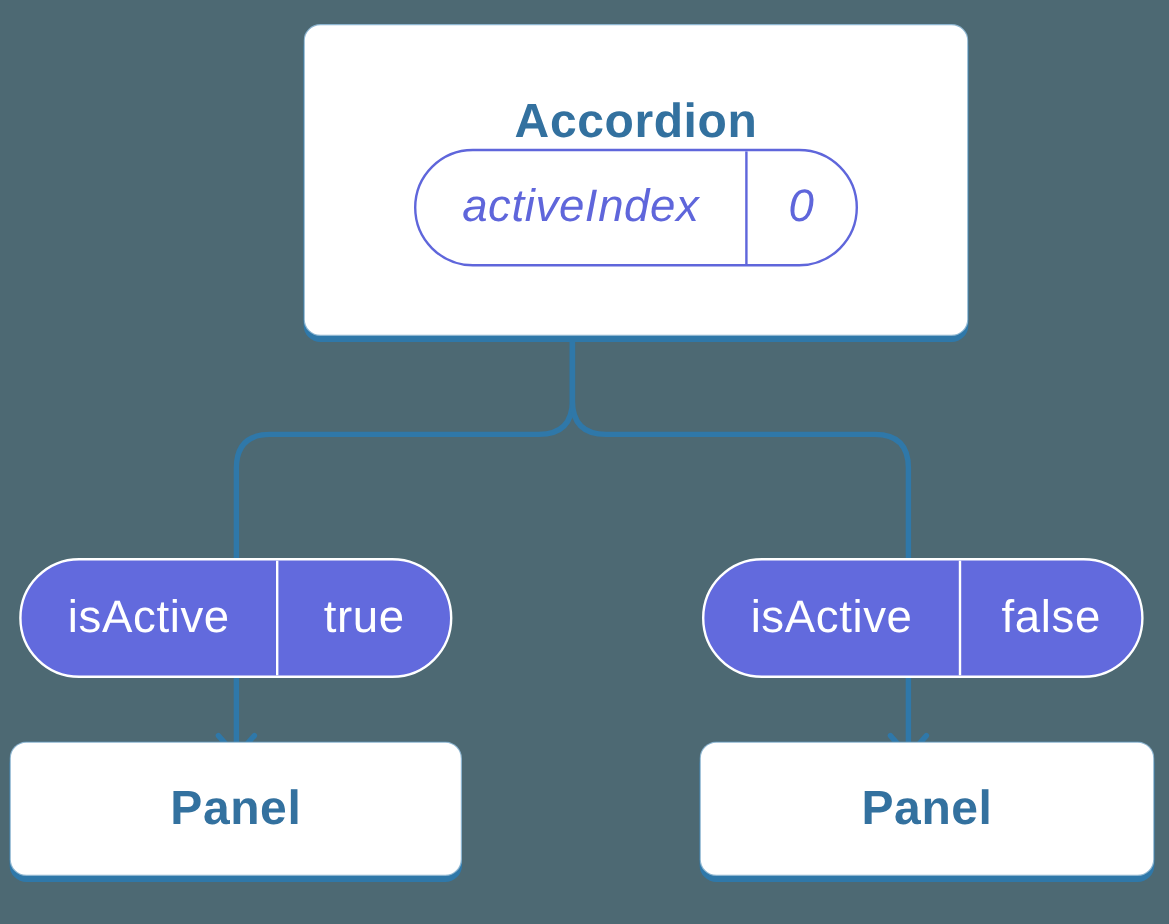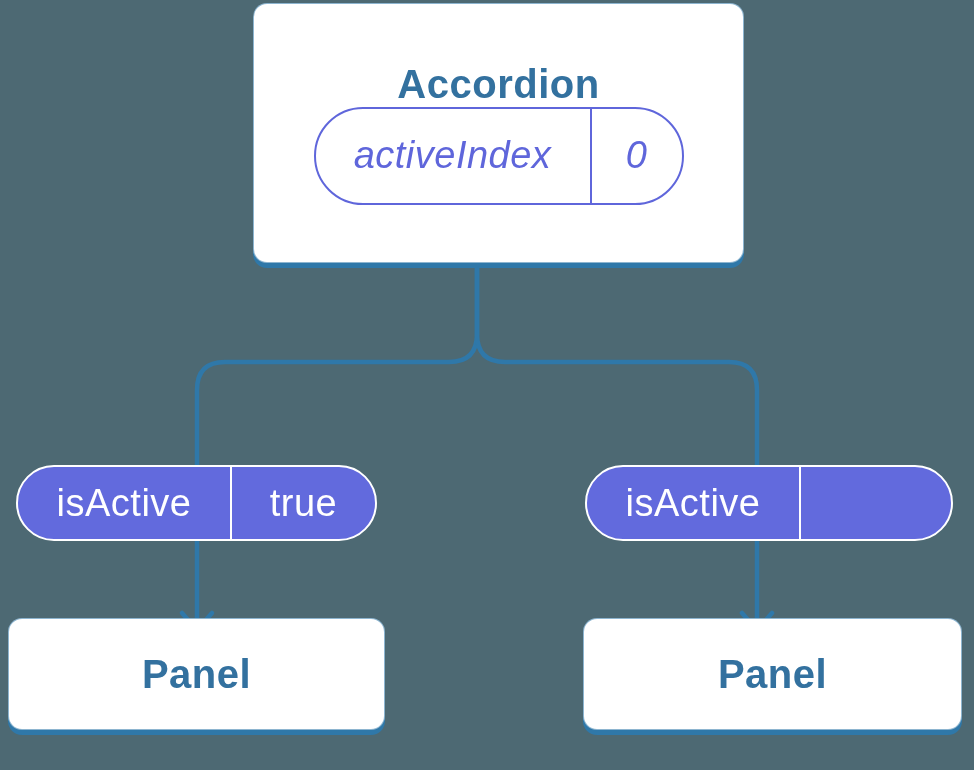--- a/index.html
+++ b/index.html
@@ -33,21 +33,21 @@
     background:var(--card-bg);
     border:1.5px solid rgba(47,120,169,.55);
     border-radius:14px;
     box-shadow:0 5px 0 var(--line);
     display:flex;flex-direction:column;align-items:center;justify-content:center;
   }
   .card-title{
     color:var(--node-text);
     font-size:40px;font-weight:600;letter-spacing:.5px;
   }
-  .accordion-card{left:253px;top:3px;width:491px;height:260px;}
+  .accordion-card{left:253px;top:20px;width:554px;height:260px;}
   .panel-card{top:618px;height:112px;}
   .panel-card.left{left:8px;width:377px;}
   .panel-card.right{left:583px;width:379px;}
 
   
   .state-pill{
     display:flex;align-items:stretch;
     width:370px;height:98px;
     border:2.5px solid var(--state-accent);
     border-radius:49px;
@@ -55,21 +55,21 @@
   }
   .state-pill .cell{
     display:flex;align-items:center;justify-content:center;
     color:var(--state-accent);font-size:38px;letter-spacing:.5px;
   }
   .state-pill .cell.name{width:276px;border-right:2px solid var(--state-accent);}
   .state-pill .cell.value{flex:1;}
 
   
   .prop-pill{
-    position:absolute;top:465px;height:76px;z-index:2;
+    position:absolute;top:465px;height:100px;z-index:2;
     display:flex;align-items:stretch;
     background:var(--pill-fill);
     border:2.5px solid #fff;
     border-radius:50px;overflow:hidden;
   }
   .prop-pill.left{left:16px;width:361px;}
   .prop-pill.right{left:585px;width:368px;}
   .prop-pill .cell{
     display:flex;align-items:center;justify-content:center;
     color:var(--pill-text);font-size:38px;letter-spacing:.5px;
@@ -97,20 +97,21 @@
     </div>
   </div>
 
   <div class="prop-pill left">
     <div class="cell name">isActive</div>
     <div class="cell value">true</div>
   </div>
 
   <div class="prop-pill right">
     <div class="cell name">isActive</div>
+    <div class="cell value">false</div>
   </div>
 
   <div class="card panel-card left">
     <div class="card-title">Panel</div>
   </div>
   <div class="card panel-card right">
     <div class="card-title">Panel</div>
   </div>
 
 </div>

